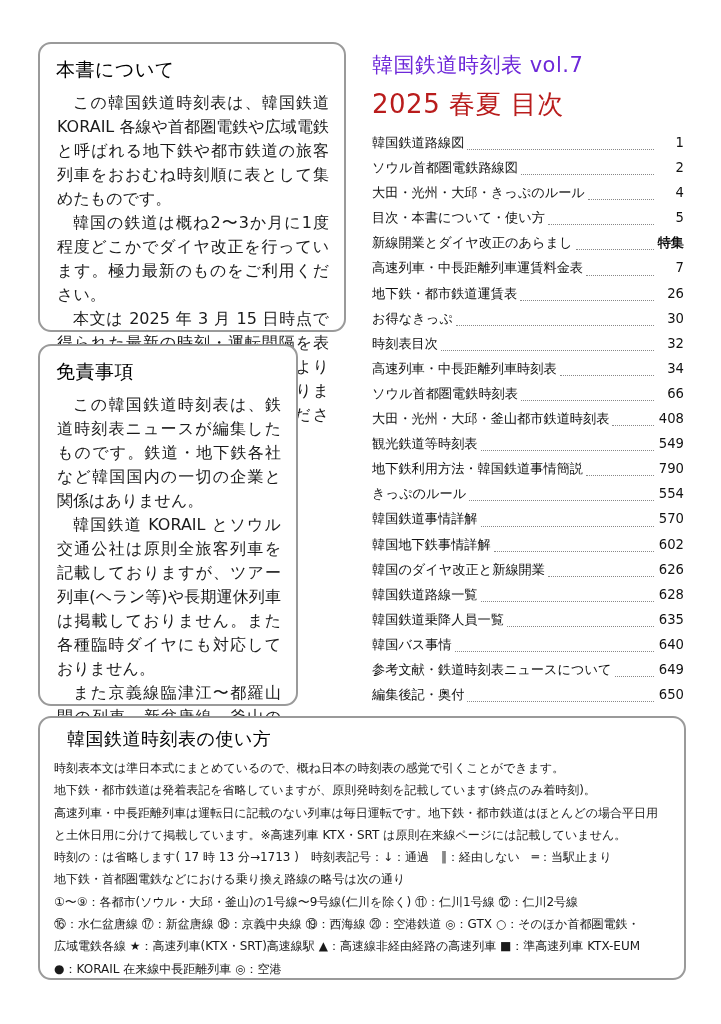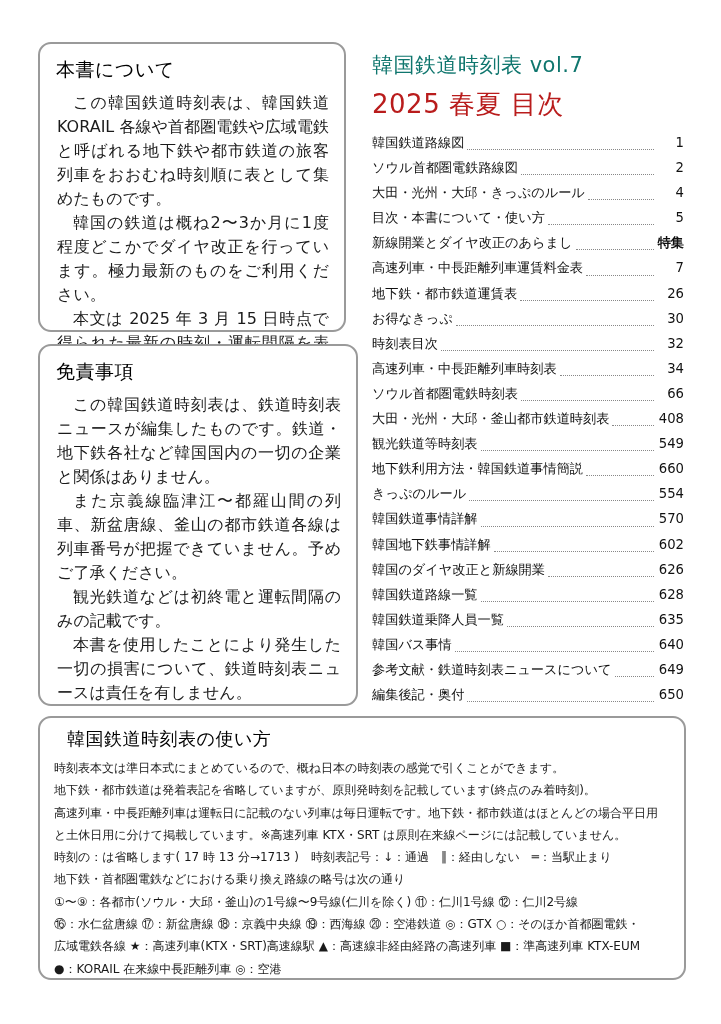--- a/index.html
+++ b/index.html
@@ -22,21 +22,21 @@
 
   
   .box {
     position: absolute;
     border: 2px solid #9a9a9a;
     border-radius: 13px;
     box-sizing: border-box;
     background: #fff;
   }
   #box-about   { left: 38px;  top: 42px;  width: 308px; height: 290px; }
-  #box-disc    { left: 38px;  top: 344px; width: 320px; height: 362px; }
+  #box-disc    { left: 38px;  top: 344px; width: 260px; height: 362px; }
   #box-howto   { left: 38px;  top: 716px; width: 648px; height: 264px; }
 
   .box-title {
     font-family: "DejaVu Sans", "Liberation Sans", sans-serif;
     font-weight: 400;
     letter-spacing: 0.5px;
     color: #000;
   }
   #box-about .box-title,
   #box-disc .box-title {
@@ -73,21 +73,21 @@
   #toc {
     position: absolute;
     left: 372px;
     top: 48px;
     width: 312px;
   }
   .toc-title {
     font-family: "DejaVu Sans", "Liberation Sans", sans-serif;
     font-size: 21px;
     font-weight: 400;
-    color: #0f766e;
+    color: #6d28d9;
     letter-spacing: 0.5px;
     margin: 0 0 2px 0;
     line-height: 34px;
   }
   .toc-subtitle {
     font-family: "DejaVu Sans", "Liberation Sans", sans-serif;
     font-size: 26px;
     font-weight: 400;
     color: #b91c1c;
     letter-spacing: 0.5px;
@@ -127,20 +127,21 @@
   <section class="box" id="box-about">
     <h2 class="box-title">本書について</h2>
     <p class="para">この韓国鉄道時刻表は、韓国鉄道 KORAIL 各線や首都圏電鉄や広域電鉄と呼ばれる地下鉄や都市鉄道の旅客列車をおおむね時刻順に表として集めたものです。</p>
     <p class="para">韓国の鉄道は概ね2〜3か月に1度程度どこかでダイヤ改正を行っています。極力最新のものをご利用ください。</p>
     <p class="para">本文は 2025 年 3 月 15 日時点で得られた最新の時刻・運転間隔を表記しています。ダイヤ改正等により最新の時刻ではない可能性がありますので、あらかじめご了承ください。</p>
   </section>
 
   <section class="box" id="box-disc">
     <h2 class="box-title">免責事項</h2>
     <p class="para">この韓国鉄道時刻表は、鉄道時刻表ニュースが編集したものです。鉄道・地下鉄各社など韓国国内の一切の企業と関係はありません。</p>
+    <p class="para">韓国鉄道 KORAIL とソウル交通公社は原則全旅客列車を記載しておりますが、ツアー列車(ヘラン等)や長期運休列車は掲載しておりません。また各種臨時ダイヤにも対応しておりません。</p>
     <p class="para">また京義線臨津江〜都羅山間の列車、新盆唐線、釜山の都市鉄道各線は列車番号が把握できていません。予めご了承ください。</p>
     <p class="para">観光鉄道などは初終電と運転間隔のみの記載です。</p>
     <p class="para">本書を使用したことにより発生した一切の損害について、鉄道時刻表ニュースは責任を有しません。</p>
   </section>
 
   <section id="toc">
     <h1 class="toc-title">韓国鉄道時刻表  vol.7</h1>
     <h2 class="toc-subtitle">2025 春夏  目次</h2>
     <ul class="toc-list" id="toc-list">
         <li class="toc-row">
@@ -204,21 +205,21 @@
           <span class="toc-page">408</span>
         </li>
         <li class="toc-row">
           <span class="toc-label">観光鉄道等時刻表</span>
           <span class="toc-dots"></span>
           <span class="toc-page">549</span>
         </li>
         <li class="toc-row">
           <span class="toc-label">地下鉄利用方法・韓国鉄道事情簡説</span>
           <span class="toc-dots"></span>
-          <span class="toc-page">660</span>
+          <span class="toc-page">790</span>
         </li>
         <li class="toc-row">
           <span class="toc-label">きっぷのルール</span>
           <span class="toc-dots"></span>
           <span class="toc-page">554</span>
         </li>
         <li class="toc-row">
           <span class="toc-label">韓国鉄道事情詳解</span>
           <span class="toc-dots"></span>
           <span class="toc-page">570</span>

